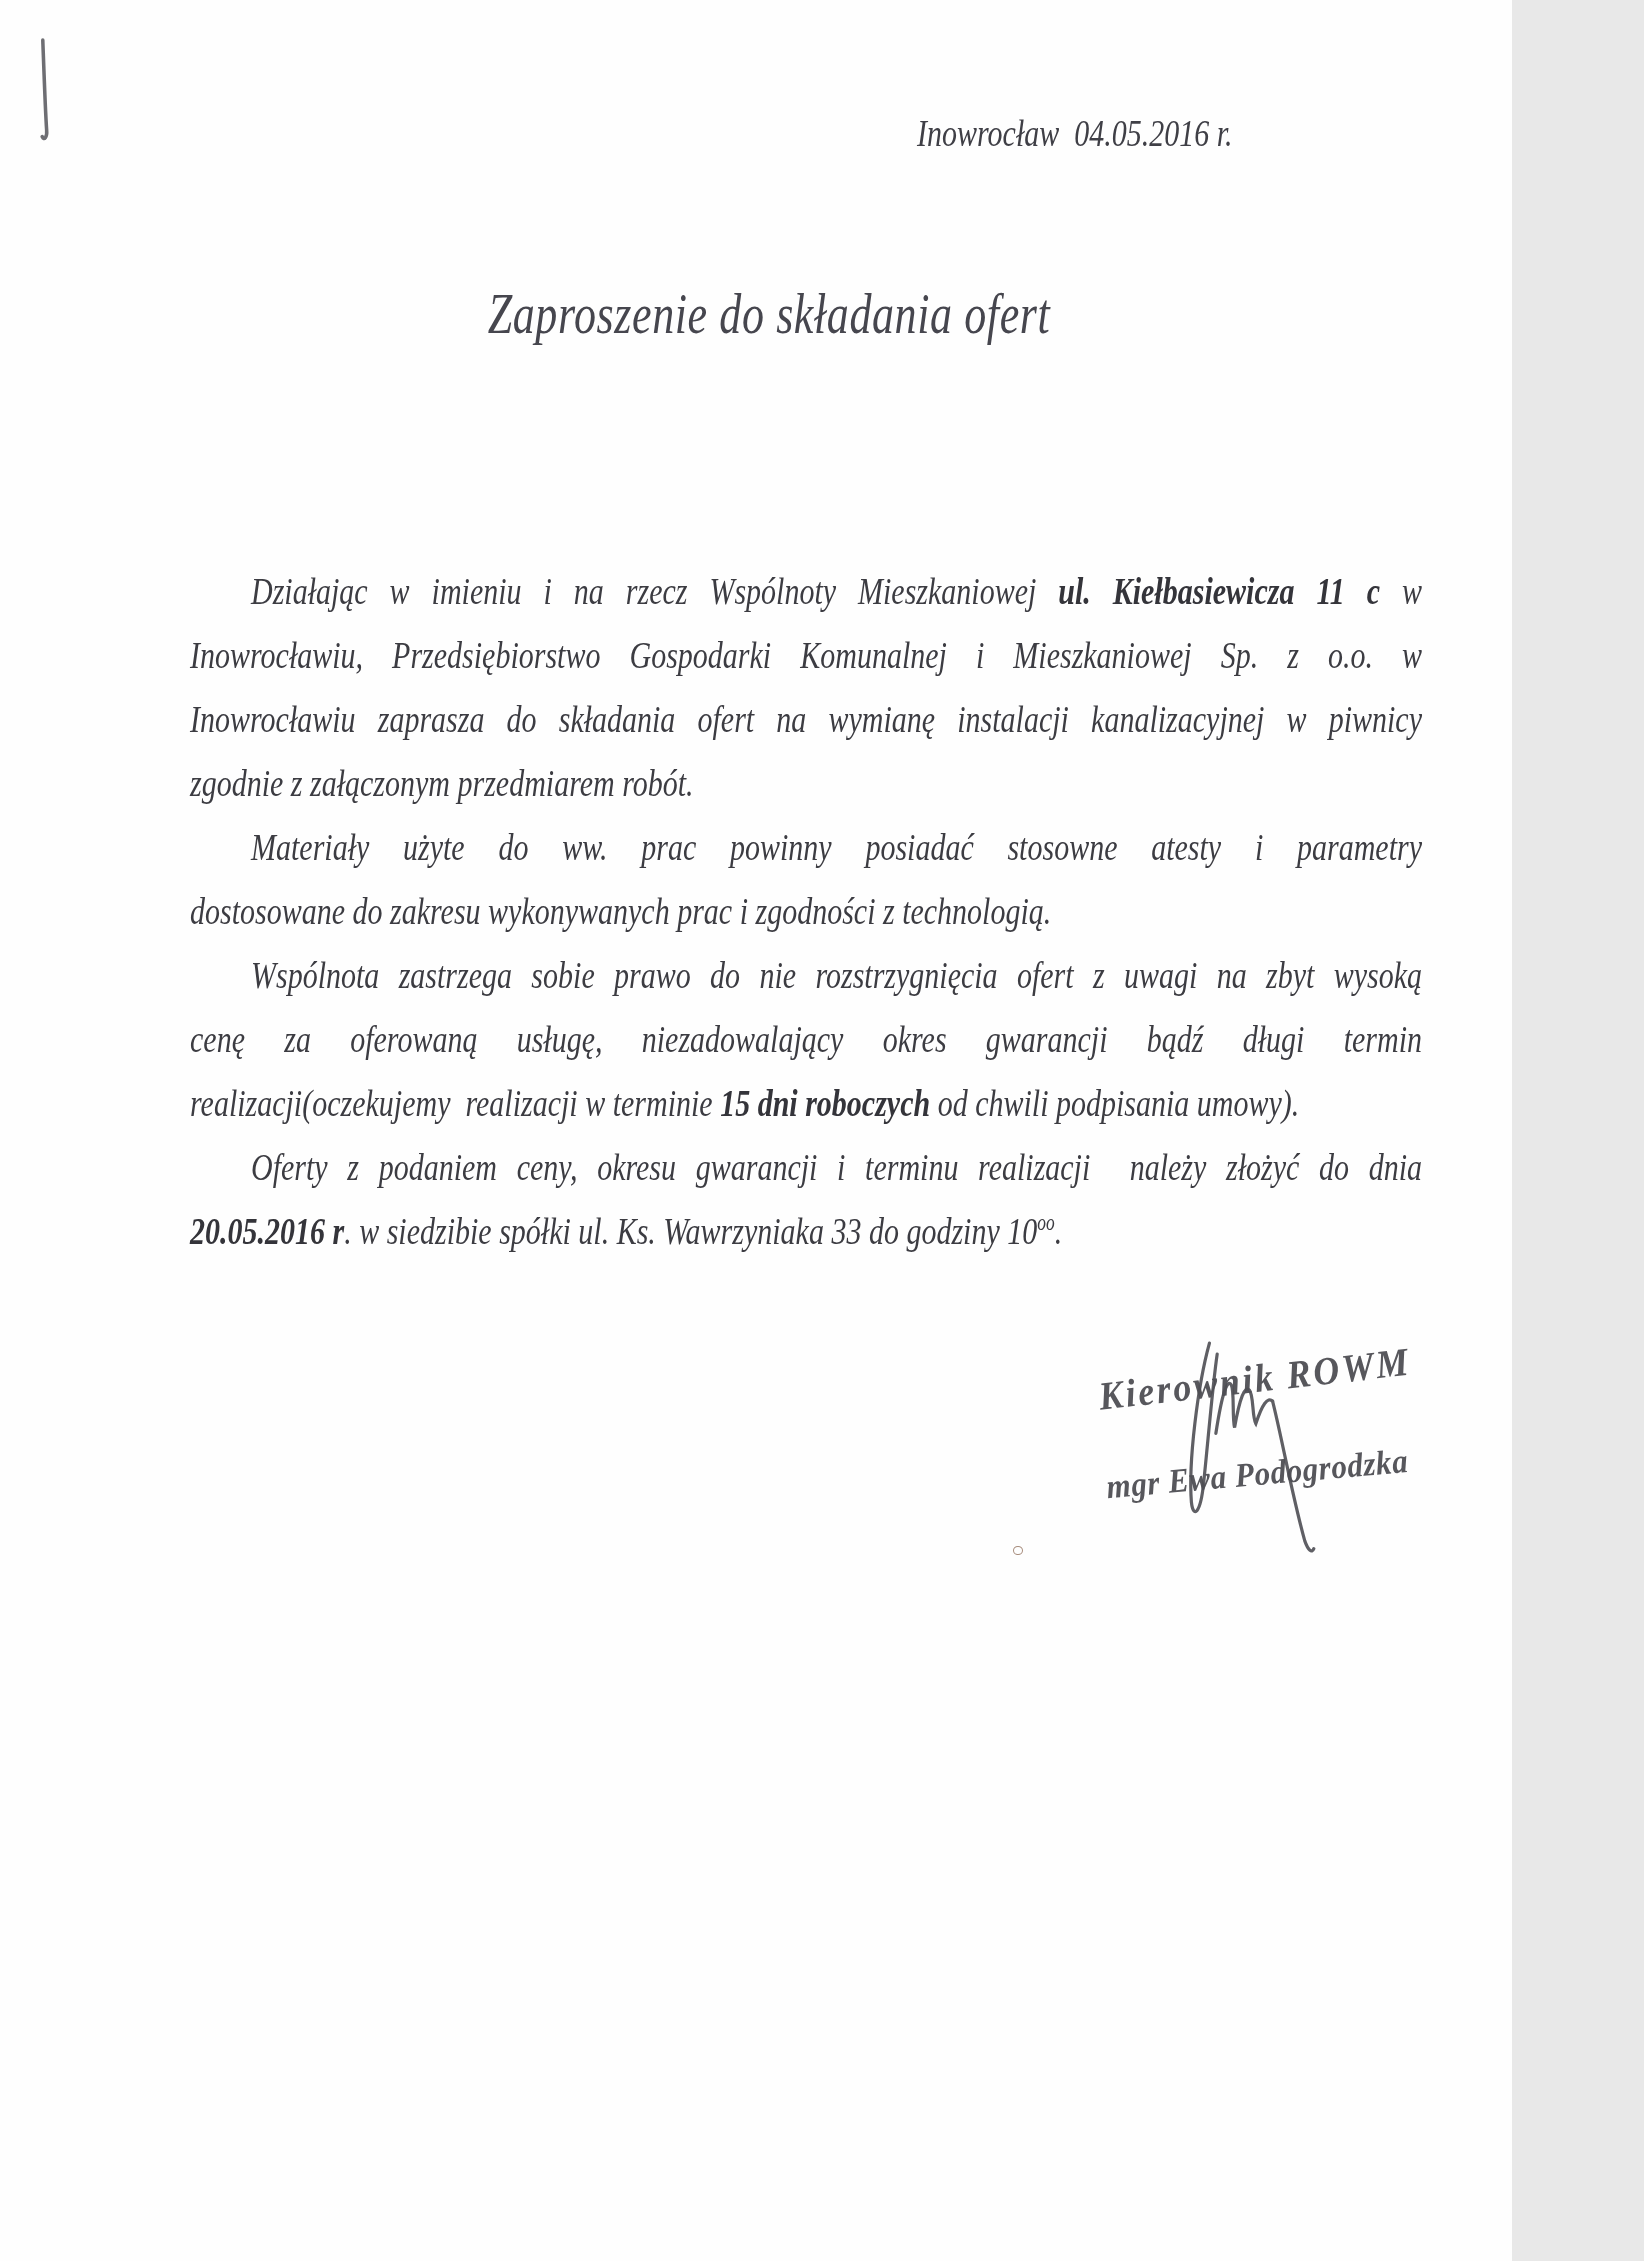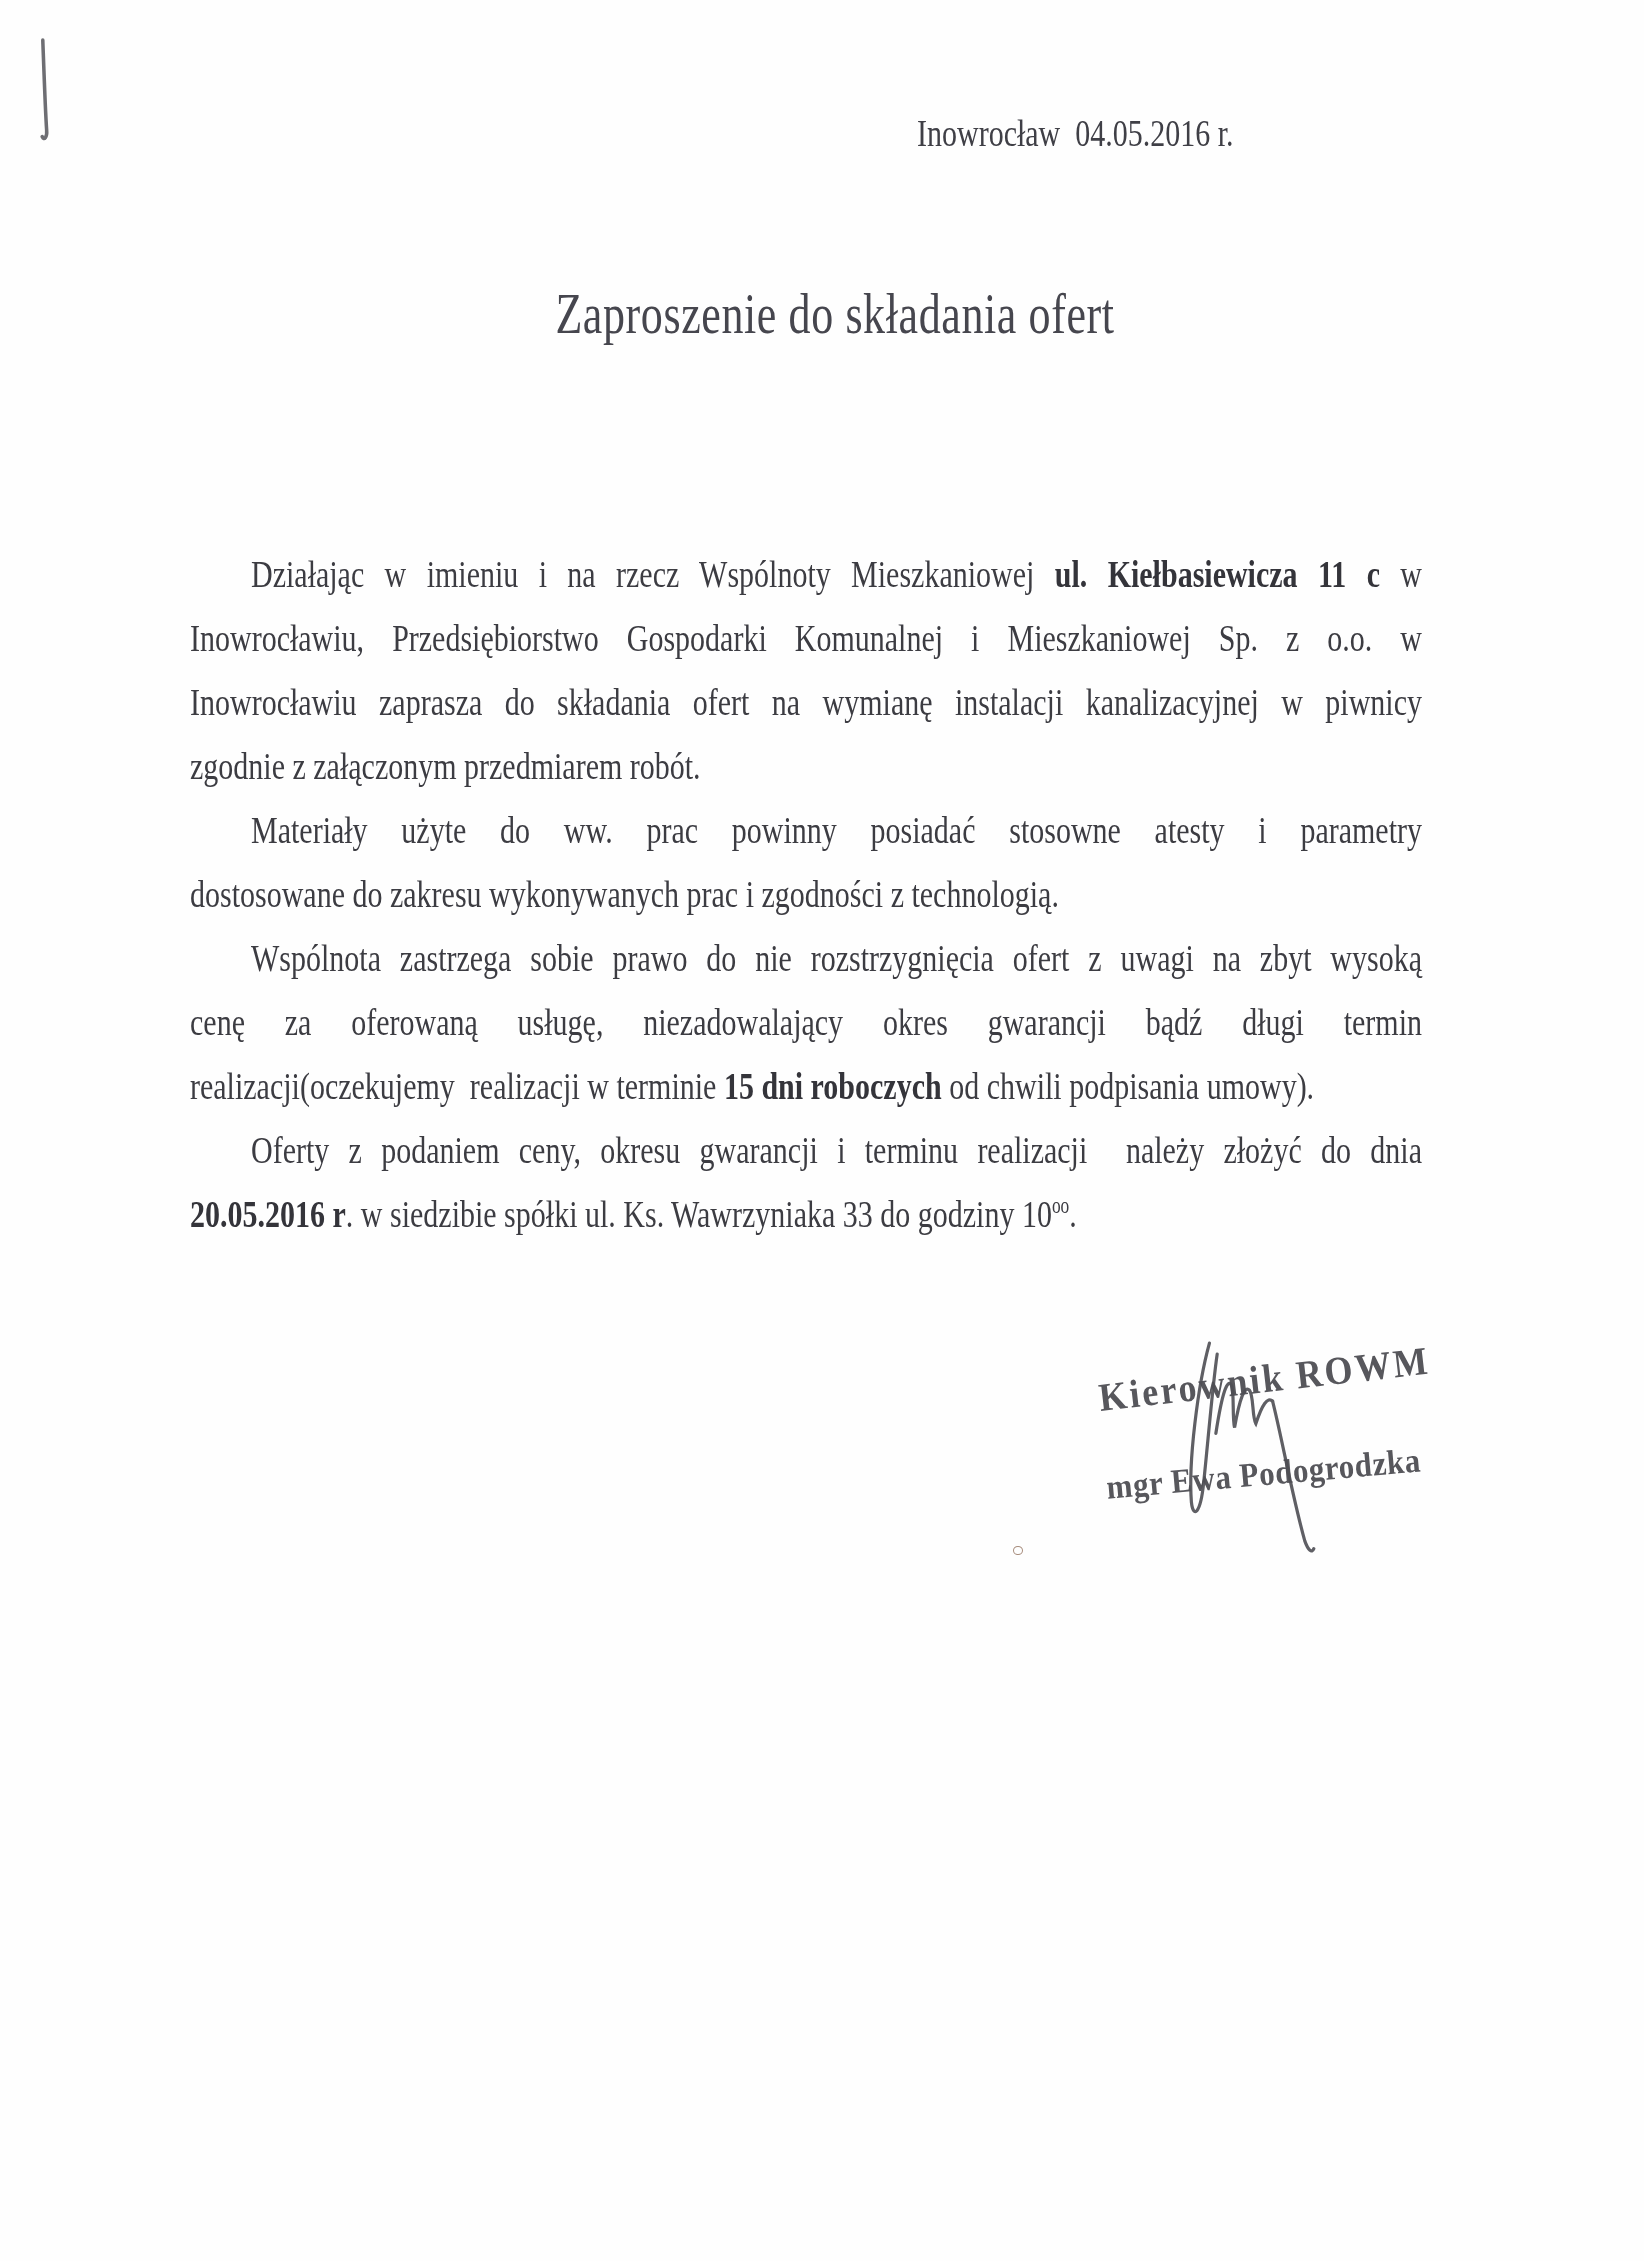--- a/index.html
+++ b/index.html
@@ -1,43 +1,44 @@
 <!DOCTYPE html>
 <html style="font-size:10.3px"><head>
 <meta charset="utf-8">
 <style>
   html,body{margin:0;padding:0;background:#e8e8e8;}
   .page{
     position:relative;
-    width:1644px;height:2261px;
+    width:1512px;height:2261px;
     background:#fefefe;
     overflow:hidden;
     font-family:"Liberation Serif","DejaVu Serif",serif;
     color:#3c3c42;
+    font-style:italic;
   }
   
   .artifact{position:absolute;left:37px;top:36px;}
   
   .date-line{
     position:absolute;left:917px;top:113px;
     font-size:30px;line-height:39px;white-space:nowrap;
     transform:scaleY(1.28);transform-origin:50% 50%;
     color:#3f3f46;
   }
   
   .title{
     position:absolute;left:26px;right:0;top:279px;
     margin:0;text-align:center;font-weight:normal;
     font-size:44px;line-height:71px;
     transform:scaleY(1.3);transform-origin:50% 50%;
     color:#46464e;letter-spacing:0.6px;
   }
   
   .body-block{
-    position:absolute;left:190px;top:542px;width:1232px;
+    position:absolute;left:190px;top:559px;width:1232px;
   }
   .bline{
     height:64px;line-height:64px;font-size:30px;
     transform:scaleY(1.28);transform-origin:50% 50%;
     white-space:normal;color:#3c3c42;
   }
   .bline.just{text-align:justify;text-align-last:justify;}
   .bline.ind{text-indent:61px;}
   .bline b{font-weight:bold;color:#34343a;}
   .bline sup{font-size:0.58em;vertical-align:super;line-height:0;}

